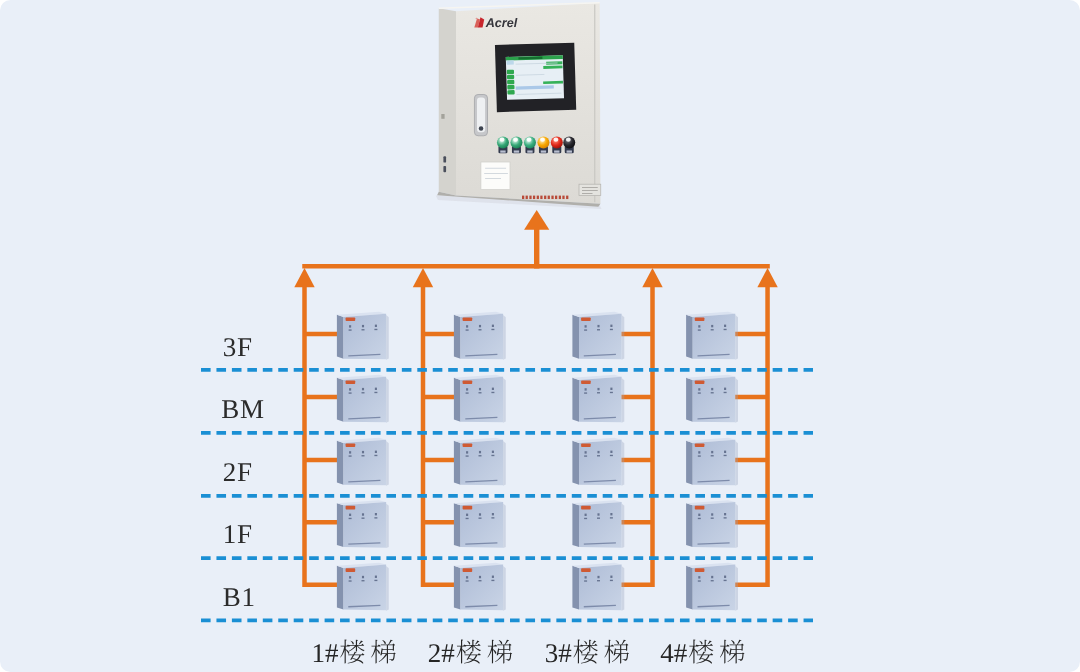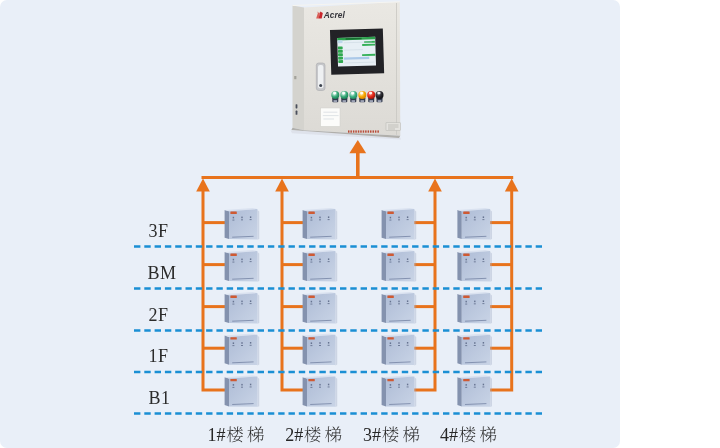--- a/index.html
+++ b/index.html
@@ -1,15 +1,15 @@
 <!DOCTYPE html>
 <html><head><meta charset="utf-8">
 <style>
 html,body{margin:0;padding:0;width:720px;height:448px;background:#fff;overflow:hidden}
-#wrap{position:relative;width:620px;height:448px}
+#wrap{position:relative;width:720px;height:448px}
 #bg{position:absolute;inset:0;background:#e9eff8;border-radius:7px}
 svg{position:absolute;left:0;top:0}
 </style></head>
 <body>
 <div id="wrap">
 <div id="bg"></div>
 <svg width="720" height="448" viewBox="0 0 720 448">
 <defs>
 <linearGradient id="devg" x1="0" y1="0" x2="1" y2="1">
  <stop offset="0" stop-color="#aebcd6"></stop>

